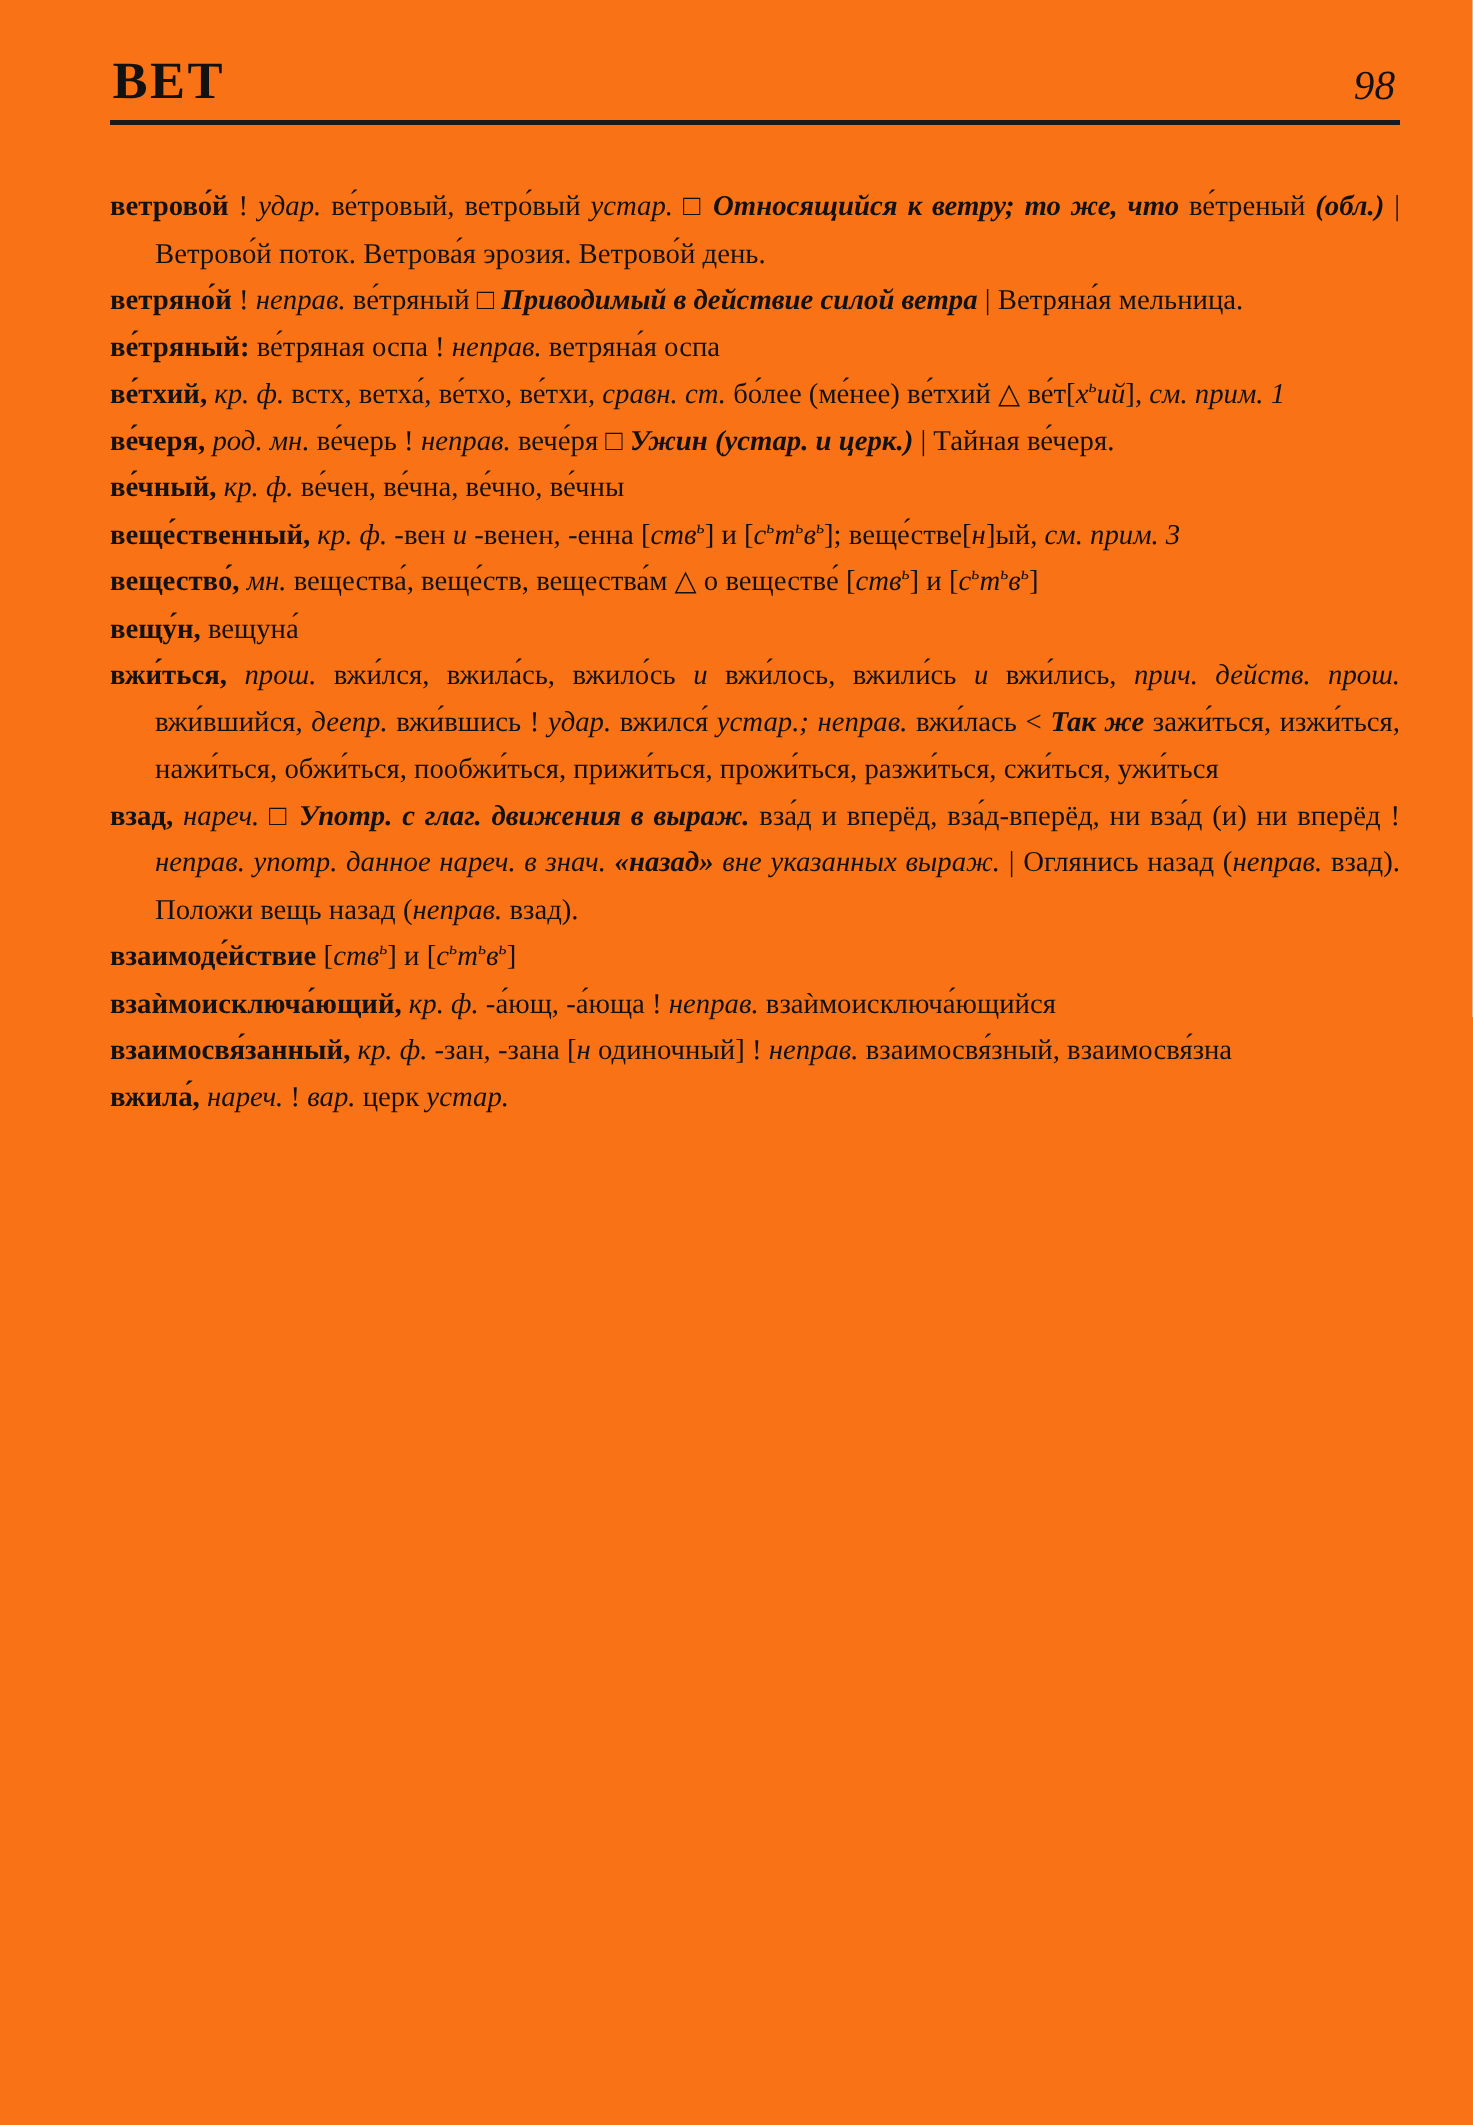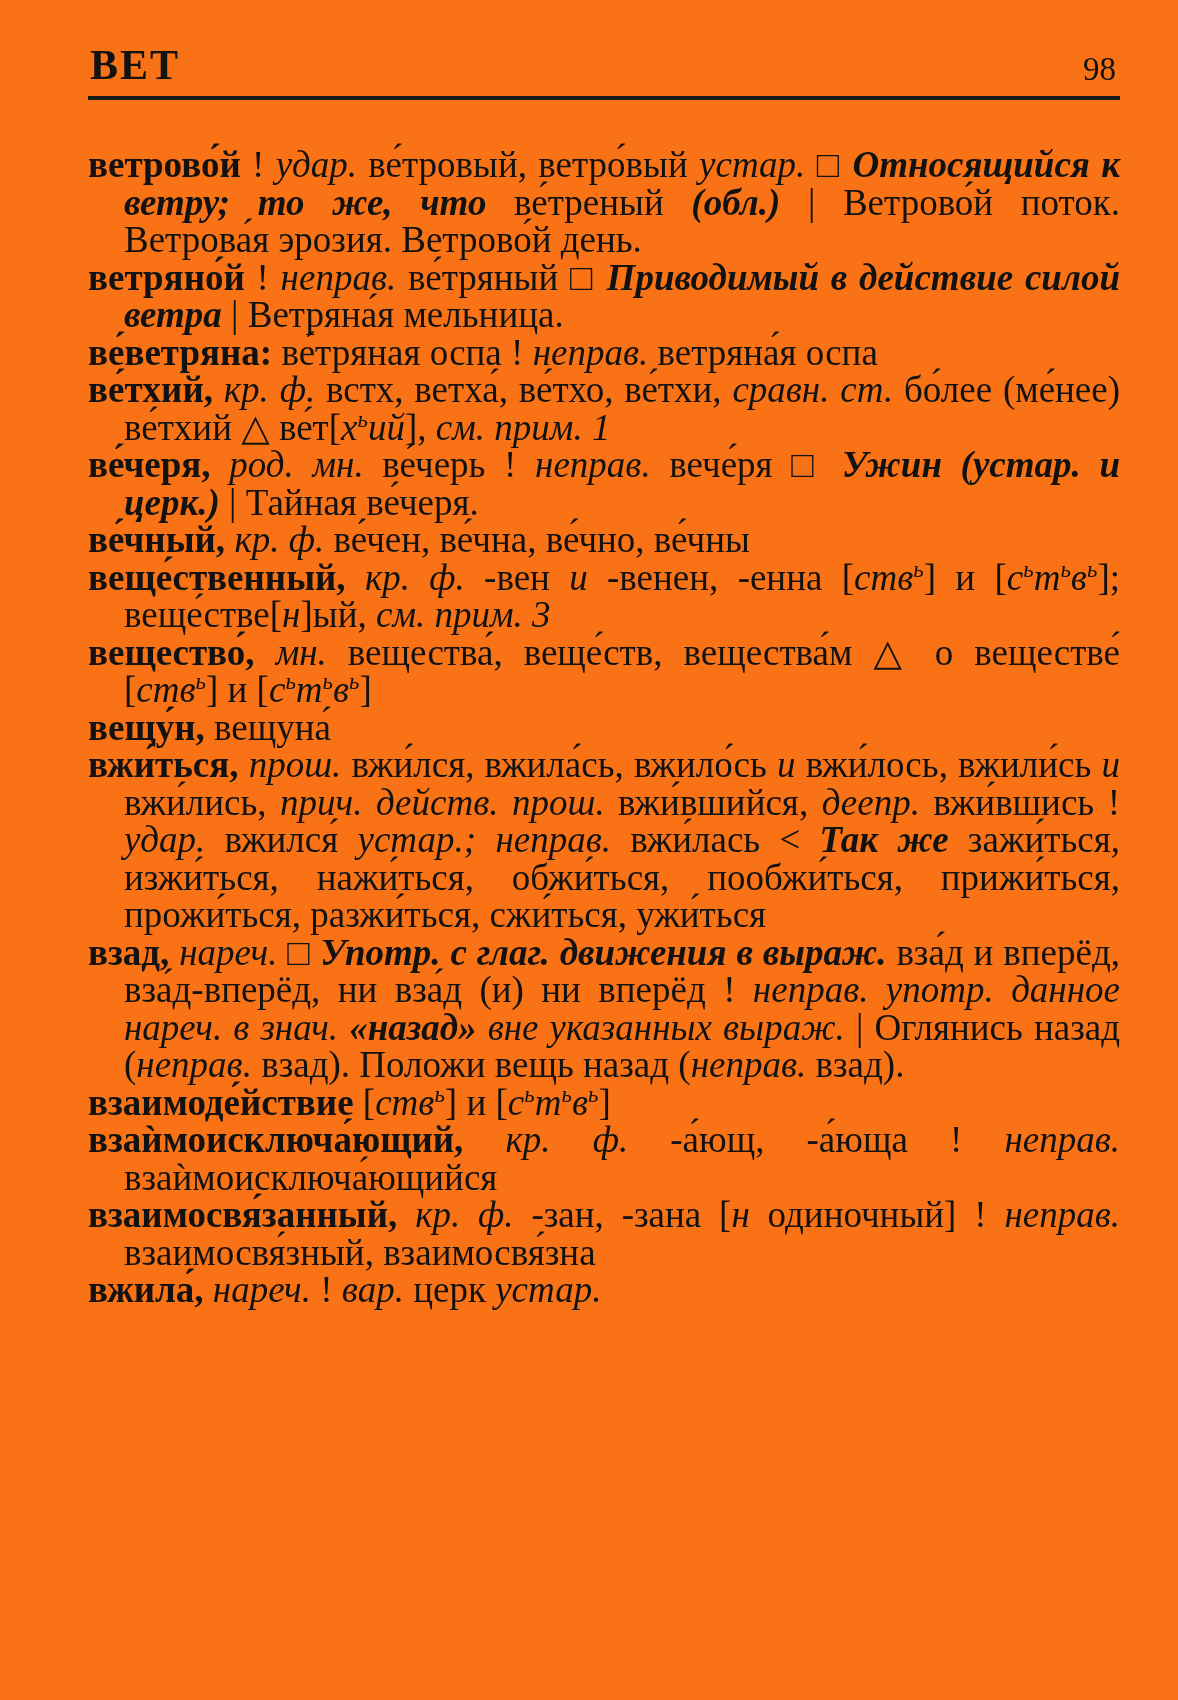--- a/index.html
+++ b/index.html
@@ -27,29 +27,30 @@
   }
   .running-head {
     font-weight: bold;
     font-size: 42px;
     letter-spacing: 2px;
     line-height: 1;
   }
   .page-number {
     font-size: 33px;
     line-height: 1;
+    font-style: italic;
   }
   .header-rule {
     border: 0;
     border-top: 4px solid #1a1a1a;
     margin: 0 0 46px 0;
     height: 0;
   }
   .entries {
-    font-size: 37px;
+    font-size: 23px;
     line-height: 37.5px;
     text-align: justify;
   }
   .entry {
     padding-left: 36px;
     text-indent: -36px;
     margin: 0;
   }
   .seg-b  { font-weight: bold; }
   .seg-i  { font-style: italic; }
@@ -67,21 +68,21 @@
 
 <div class="page">
   <div class="header">
     <span class="running-head">ВЕТ</span>
     <span class="page-number">98</span>
   </div>
   <hr class="header-rule">
   <div class="entries">
       <div class="entry"><span class="seg-b">ветрово́й</span><span class="seg-r"> ! </span><span class="seg-i">удар.</span><span class="seg-r"> ве́тровый, ветро́вый </span><span class="seg-i">устар.</span><span class="seg-r"> □ </span><span class="seg-bi">Относящийся к ветру; то же, что </span><span class="seg-r">ве́треный </span><span class="seg-bi">(обл.)</span><span class="seg-r"> | Ветрово́й поток. Ветрова́я эрозия. Ветрово́й день.</span></div>
       <div class="entry"><span class="seg-b">ветряно́й</span><span class="seg-r"> ! </span><span class="seg-i">неправ.</span><span class="seg-r"> ве́тряный □ </span><span class="seg-bi">Приводимый в действие силой ветра</span><span class="seg-r"> | Ветряна́я мельница.</span></div>
-      <div class="entry"><span class="seg-b">ве́ветряна:</span><span class="seg-r"> ве́тряная оспа ! </span><span class="seg-i">неправ.</span><span class="seg-r"> ветряна́я оспа</span></div>
+      <div class="entry"><span class="seg-b">ве́тряный:</span><span class="seg-r"> ве́тряная оспа ! </span><span class="seg-i">неправ.</span><span class="seg-r"> ветряна́я оспа</span></div>
       <div class="entry"><span class="seg-b">ве́тхий,</span><span class="seg-r"> </span><span class="seg-i">кр. ф.</span><span class="seg-r"> встх, ветха́, ве́тхо, ве́тхи, </span><span class="seg-i">сравн. ст.</span><span class="seg-r"> бо́лее (ме́нее) ве́тхий △ ве́т[</span><span class="seg-i">х</span><span class="seg-s">ь</span><span class="seg-i">ий</span><span class="seg-r">], </span><span class="seg-i">см. прим. 1</span></div>
       <div class="entry"><span class="seg-b">ве́черя,</span><span class="seg-r"> </span><span class="seg-i">род. мн.</span><span class="seg-r"> ве́черь ! </span><span class="seg-i">неправ.</span><span class="seg-r"> вече́ря □ </span><span class="seg-bi">Ужин (устар. и церк.)</span><span class="seg-r"> | Тайная ве́черя.</span></div>
       <div class="entry"><span class="seg-b">ве́чный,</span><span class="seg-r"> </span><span class="seg-i">кр. ф.</span><span class="seg-r"> ве́чен, ве́чна, ве́чно, ве́чны</span></div>
       <div class="entry"><span class="seg-b">веще́ственный,</span><span class="seg-r"> </span><span class="seg-i">кр. ф.</span><span class="seg-r"> -вен </span><span class="seg-i">и</span><span class="seg-r"> -венен, -енна [</span><span class="seg-i">ств</span><span class="seg-s">ь</span><span class="seg-r">] и [</span><span class="seg-i">с</span><span class="seg-s">ь</span><span class="seg-i">т</span><span class="seg-s">ь</span><span class="seg-i">в</span><span class="seg-s">ь</span><span class="seg-r">]; веще́стве[</span><span class="seg-i">н</span><span class="seg-r">]ый, </span><span class="seg-i">см. прим. 3</span></div>
       <div class="entry"><span class="seg-b">вещество́,</span><span class="seg-r"> </span><span class="seg-i">мн.</span><span class="seg-r"> вещества́, веще́ств, вещества́м △ о веществе́ [</span><span class="seg-i">ств</span><span class="seg-s">ь</span><span class="seg-r">] и [</span><span class="seg-i">с</span><span class="seg-s">ь</span><span class="seg-i">т</span><span class="seg-s">ь</span><span class="seg-i">в</span><span class="seg-s">ь</span><span class="seg-r">]</span></div>
       <div class="entry"><span class="seg-b">вещу́н,</span><span class="seg-r"> вещуна́</span></div>
       <div class="entry"><span class="seg-b">вжи́ться,</span><span class="seg-r"> </span><span class="seg-i">прош.</span><span class="seg-r"> вжи́лся, вжила́сь, вжило́сь </span><span class="seg-i">и</span><span class="seg-r"> вжи́лось, вжили́сь </span><span class="seg-i">и</span><span class="seg-r"> вжи́лись, </span><span class="seg-i">прич. действ. прош.</span><span class="seg-r"> вжи́вшийся, </span><span class="seg-i">деепр.</span><span class="seg-r"> вжи́вшись ! </span><span class="seg-i">удар.</span><span class="seg-r"> вжился́ </span><span class="seg-i">устар.; неправ.</span><span class="seg-r"> вжи́лась &lt; </span><span class="seg-bi">Так же</span><span class="seg-r"> зажи́ться, изжи́ться, нажи́ться, обжи́ться, пообжи́ться, прижи́ться, прожи́ться, разжи́ться, сжи́ться, ужи́ться</span></div>
       <div class="entry"><span class="seg-b">взад,</span><span class="seg-r"> </span><span class="seg-i">нареч.</span><span class="seg-r"> □ </span><span class="seg-bi">Употр. с глаг. движения в выраж.</span><span class="seg-r"> вза́д и вперёд, вза́д-вперёд, ни вза́д (и) ни вперёд ! </span><span class="seg-i">неправ. употр. данное нареч. в знач. </span><span class="seg-bi">«назад»</span><span class="seg-i"> вне указанных выраж.</span><span class="seg-r"> | Оглянись назад (</span><span class="seg-i">неправ.</span><span class="seg-r"> взад). Положи вещь назад (</span><span class="seg-i">неправ.</span><span class="seg-r"> взад).</span></div>
       <div class="entry"><span class="seg-b">взаимоде́йствие</span><span class="seg-r"> [</span><span class="seg-i">ств</span><span class="seg-s">ь</span><span class="seg-r">] и [</span><span class="seg-i">с</span><span class="seg-s">ь</span><span class="seg-i">т</span><span class="seg-s">ь</span><span class="seg-i">в</span><span class="seg-s">ь</span><span class="seg-r">]</span></div>
       <div class="entry"><span class="seg-b">взаѝмоисключа́ющий,</span><span class="seg-r"> </span><span class="seg-i">кр. ф.</span><span class="seg-r"> -а́ющ, -а́юща ! </span><span class="seg-i">неправ.</span><span class="seg-r"> взаѝмоисключа́ющийся</span></div>

